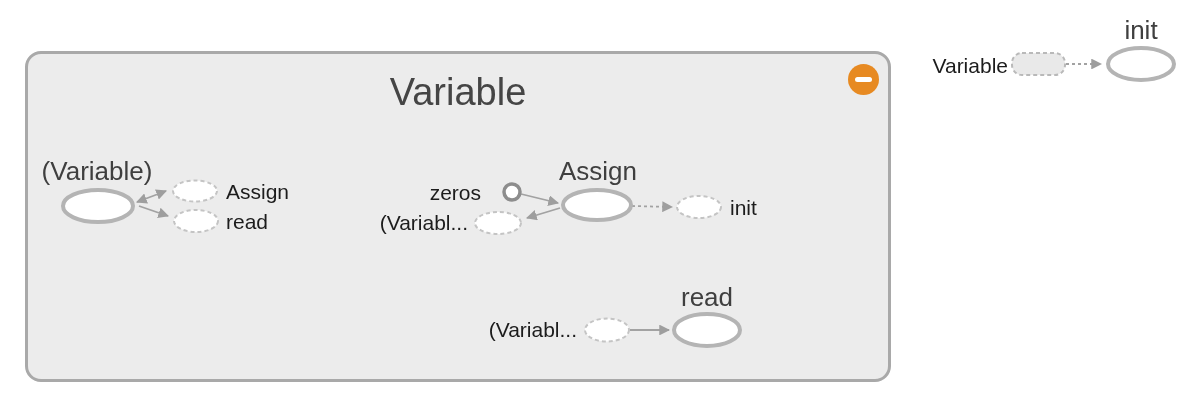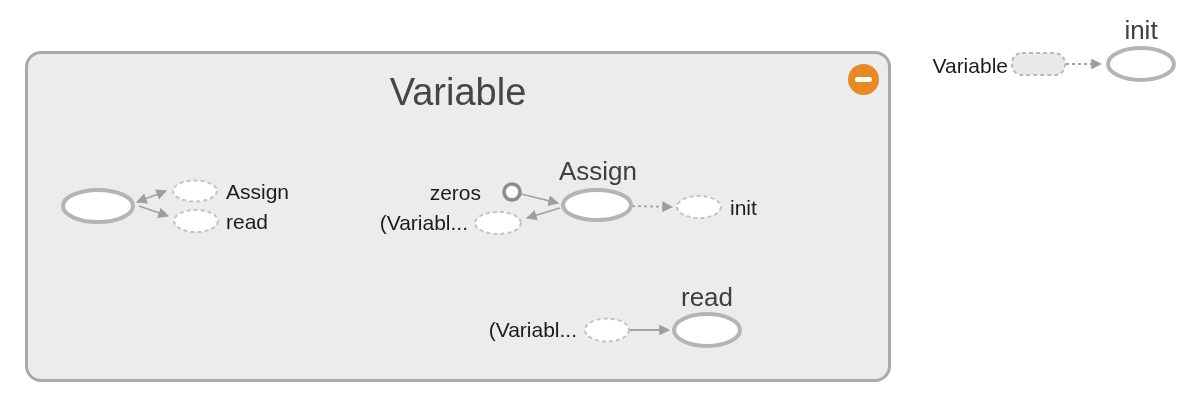--- a/index.html
+++ b/index.html
@@ -98,20 +98,21 @@
     <rect x="1012" y="53" width="53" height="22" rx="10" fill="#e9e9e9" stroke="#b9b9b9" stroke-width="2" stroke-dasharray="4,3"></rect>
     <ellipse cx="1141" cy="64" rx="33" ry="16" fill="#ffffff" stroke="#b4b4b4" stroke-width="4"></ellipse>
   </svg>
 
   <div class="label group-title centered" style="left:458px; top:72px;">Variable</div>
 
   <div class="collapse-btn">
     <div class="minus-bar"></div>
   </div>
 
+  <div class="label node-title centered" style="left:97px; top:157px;">(Variable)</div>
   <div class="label" style="left:226px; top:180px;">Assign</div>
   <div class="label" style="left:226px; top:210px;">read</div>
 
   <div class="label" style="right:710px; top:181px;">zeros</div>
   <div class="label" style="right:723px; top:211px;">(Variabl...</div>
   <div class="label node-title centered" style="left:598px; top:157px;">Assign</div>
   <div class="label" style="left:730px; top:196px;">init</div>
 
   <div class="label" style="right:614px; top:318px;">(Variabl...</div>
   <div class="label node-title centered" style="left:707px; top:283px;">read</div>

